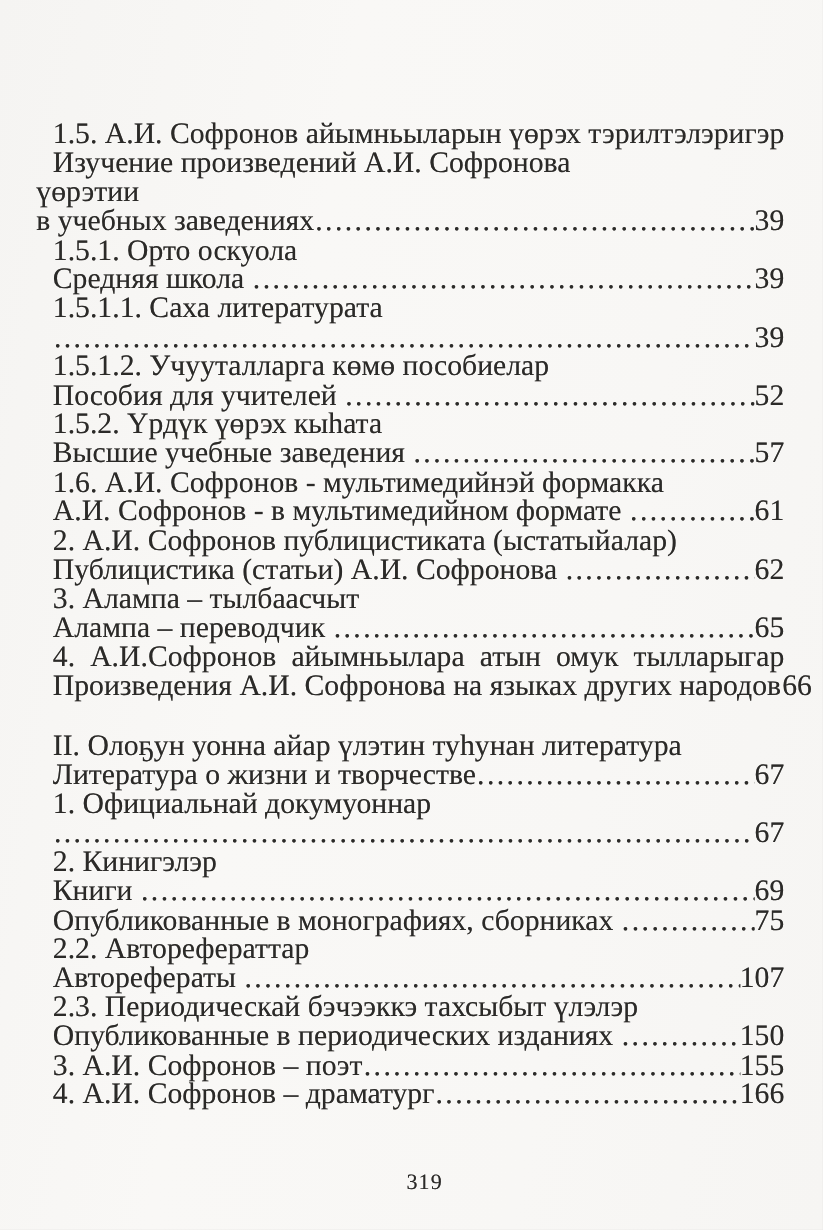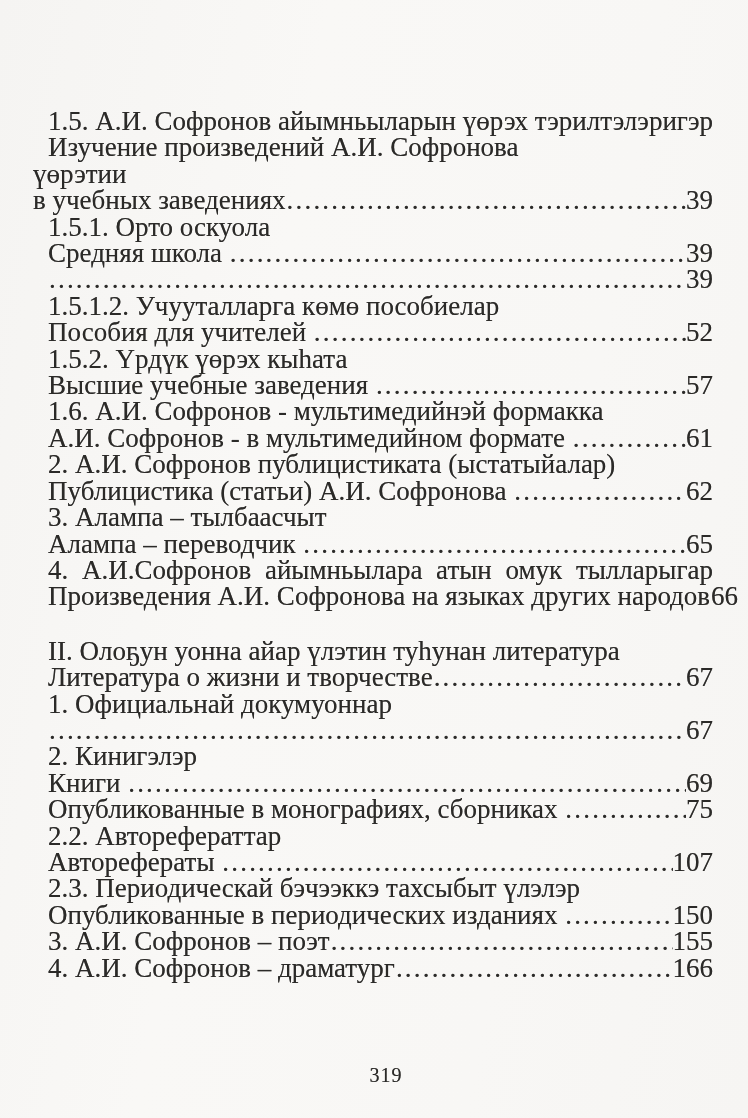--- a/index.html
+++ b/index.html
@@ -44,20 +44,21 @@
         <span class="t">в учебных заведениях</span>
         <span class="leader">............................................................................................................................................................................................................................</span>
         <span class="pg">39</span>
       </div>
       <div class="row ind"><span class="t">1.5.1. Орто оскуола</span></div>
       <div class="row ind flexline">
         <span class="t">Средняя школа </span>
         <span class="leader">............................................................................................................................................................................................................................</span>
         <span class="pg">39</span>
       </div>
+      <div class="row ind"><span class="t">1.5.1.1. Саха литературата</span></div>
       <div class="row ind flexline">
         <span class="leader">............................................................................................................................................................................................................................</span>
         <span class="pg">39</span>
       </div>
       <div class="row ind"><span class="t">1.5.1.2. Учууталларга көмө пособиелар</span></div>
       <div class="row ind flexline">
         <span class="t">Пособия для учителей </span>
         <span class="leader">............................................................................................................................................................................................................................</span>
         <span class="pg">52</span>
       </div>

